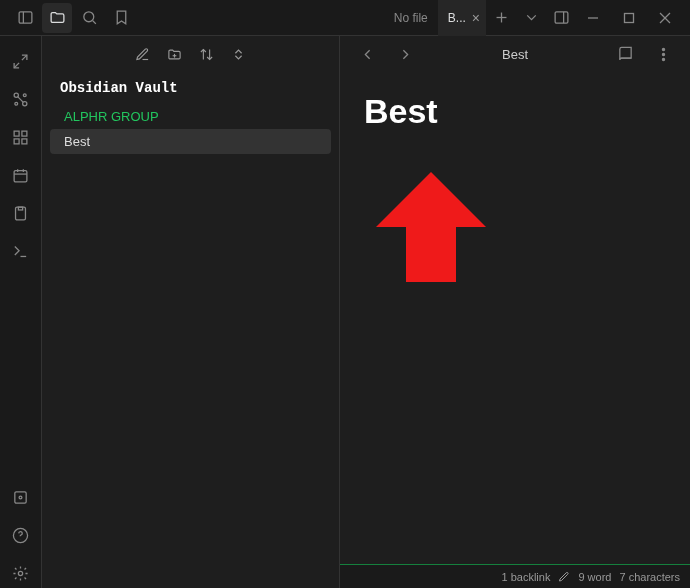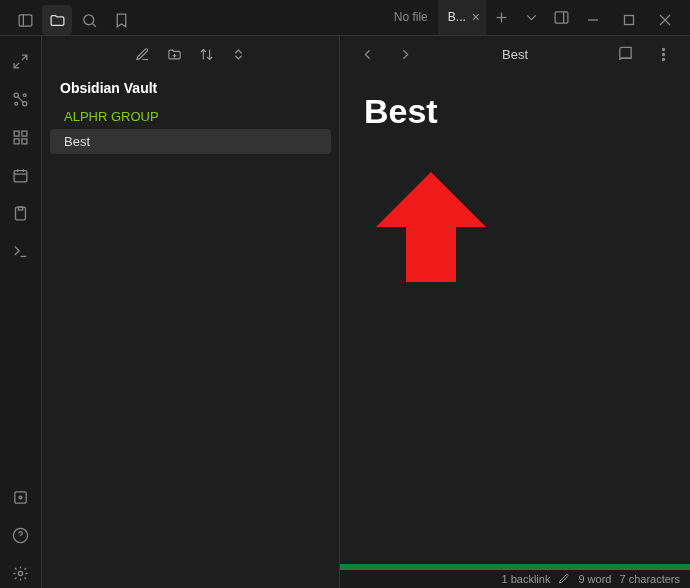--- a/index.html
+++ b/index.html
@@ -10,21 +10,21 @@
       width: 690px;
       height: 588px;
       overflow: hidden;
       position: relative;
     }
     .app { display: flex; flex-direction: column; width: 100%; height: 100%; }
     .titlebar {
       height: 36px;
       background: #1a1a1a;
       display: flex;
-      align-items: flex-end;
+      align-items: center;
       border-bottom: 1px solid #333;
     }
     .titlebar-left { display: flex; align-items: center; gap: 2px; padding-left: 10px; }
     .titlebar-center { flex: 1; display: flex; align-items: center; justify-content: flex-end; }
     .titlebar-right { display: flex; align-items: center; gap: 2px; padding-right: 8px; }
     .icon-btn {
       width: 30px; height: 30px;
       display: flex; align-items: center; justify-content: center;
       color: #888;
       cursor: pointer;
@@ -80,26 +80,27 @@
       justify-content: center;
       gap: 6px;
     }
     .sidebar-toolbar .icon-btn { width: 26px; height: 26px; color: #999; }
     .sidebar-toolbar .icon-btn svg { width: 15px; height: 15px; }
     .vault-name {
       font-weight: 600;
       font-size: 14px;
       padding: 8px 18px;
       color: #fff;
+      font-family: Liberation Mono, monospace;
     }
     .file-list { padding: 0 8px; }
     .file-item {
       padding: 5px 14px;
       font-size: 13px;
-      color: #84cc16;
+      color: #22c55e;
       border-radius: 4px;
       cursor: pointer;
     }
     .file-item.selected { background: #333; color: #ddd; }
 
     .editor-pane {
       flex: 1;
       background: #1e1e1e;
       display: flex;
       flex-direction: column;
@@ -133,21 +134,21 @@
 
     .arrow-pointer {
       position: absolute;
       top: 172px;
       left: 376px;
       pointer-events: none;
     }
 
     .statusbar {
       height: 24px;
-      border-top: 6px solid #15803d;
+      border-top: 1px solid #15803d;
       display: flex;
       align-items: center;
       justify-content: flex-end;
       padding: 0 10px;
       gap: 8px;
       font-size: 11px;
       color: #999;
       background: #1a1a1a;
     }
 

